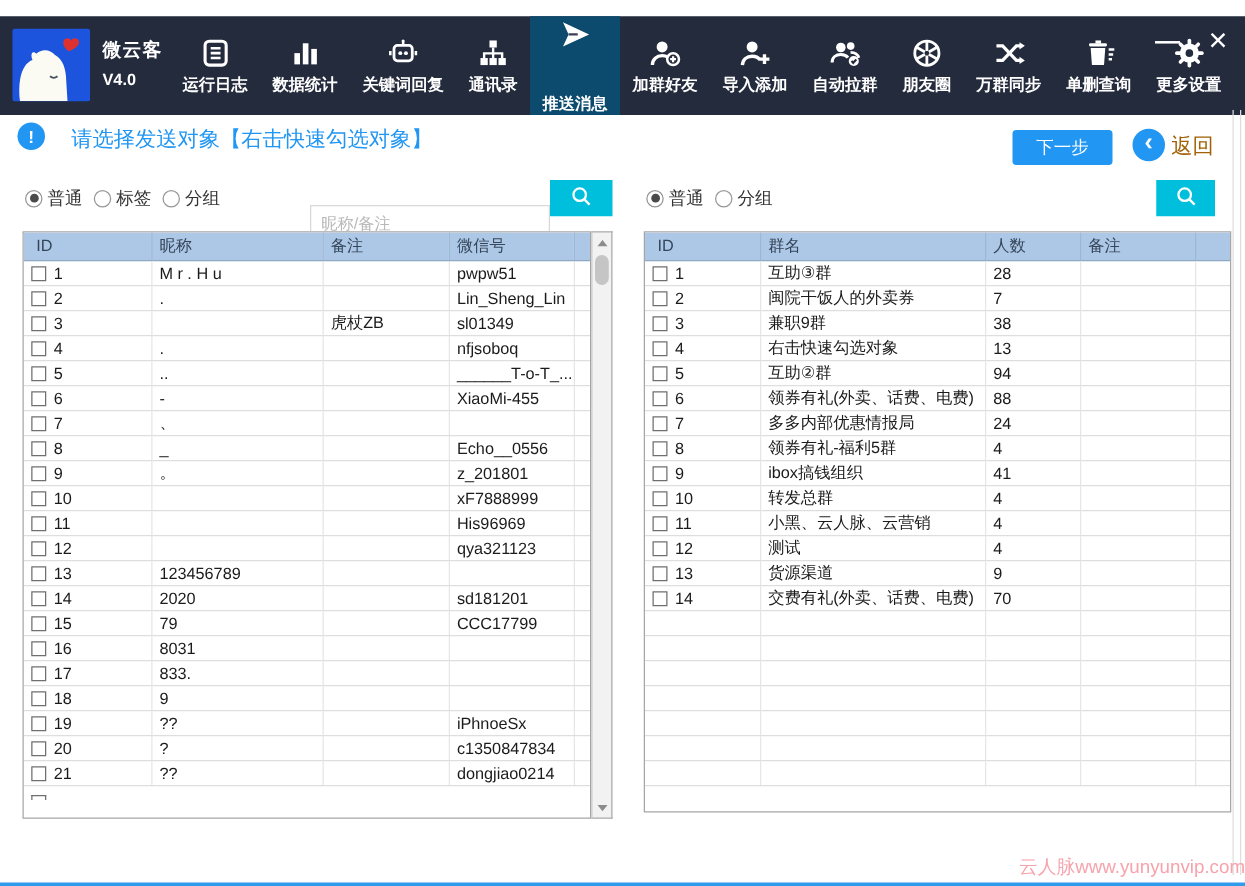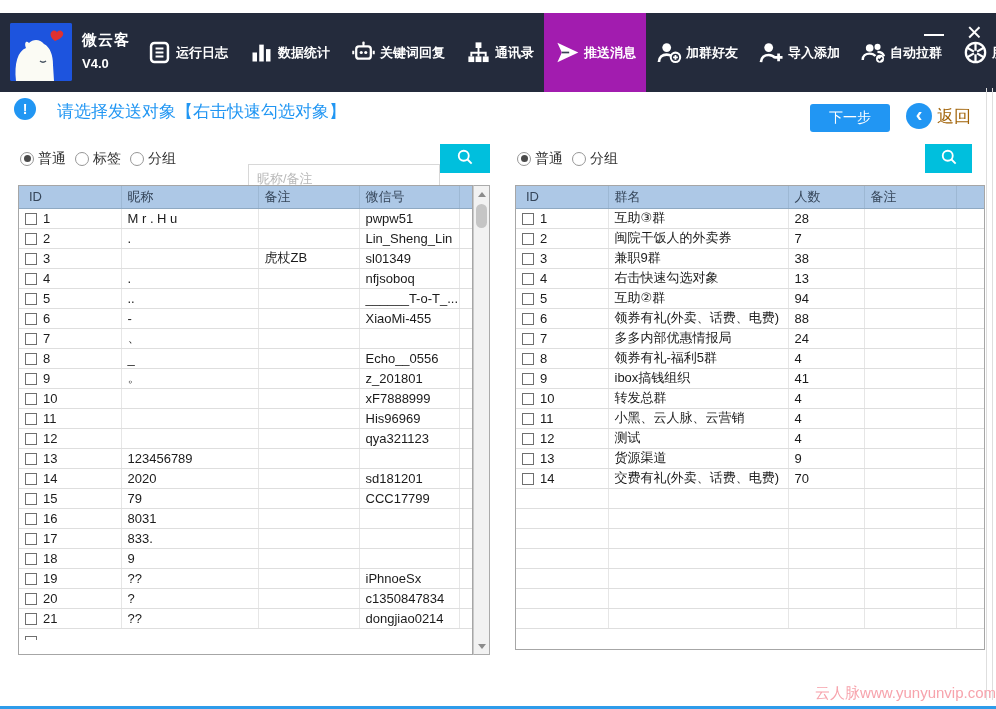--- a/index.html
+++ b/index.html
@@ -6,22 +6,22 @@
   body { font-family:"Liberation Sans","DejaVu Sans",sans-serif; background:#fff; }
   .window { position:relative; width:996px; height:709px; background:#fff; overflow:hidden; }
 
   
   .topbar { position:absolute; left:0; top:13px; width:996px; height:79px; background:#242B3C; display:flex; align-items:stretch; }
   .logo { position:absolute; left:10px; top:10px; width:62px; height:58px; background:#1D54DE; border-radius:2px; overflow:hidden; }
   .app-title { position:absolute; left:82px; top:18px; color:#fff; }
   .app-name { font-size:15px; font-weight:bold; letter-spacing:1px; }
   .app-ver  { font-size:13px; font-weight:bold; margin-top:6px; }
   .menu { position:absolute; left:136px; top:0; height:79px; display:flex; }
-  .tb-item { display:flex; flex-direction:row; align-items:center; justify-content:center; gap:3px; padding:0 10px; height:79px; cursor:pointer; }
-  .tb-item.active { background:#a21caf; }
+  .tb-item { display:flex; flex-direction:column; align-items:center; justify-content:center; gap:3px; padding:0 10px; height:79px; cursor:pointer; }
+  .tb-item.active { background:#0c4a6e;justify-content:space-between; }
   .tb-ic { height:28px; display:flex; align-items:center; }
   .tb-lb { color:#fff; font-size:13px; font-weight:bold; white-space:nowrap; }
   .win-min, .win-close { position:absolute; color:#fff; cursor:pointer; line-height:1; }
   .win-min { right:52px; top:10px; font-size:20px; font-weight:bold; }
   .win-close { right:14px; top:6px; font-size:26px; }
 
   
   .info-ic { position:absolute; left:14px; top:98px; width:22px; height:22px; border-radius:50%; background:#2196F3; color:#fff; font-weight:bold; font-size:14px; text-align:center; line-height:22px; }
   .notice { position:absolute; left:57px; top:100px; font-size:17px; color:#2196F3; }
   .next-btn { position:absolute; left:810px; top:104px; width:80px; height:28px; background:#2196F3; color:#fff; border:none; border-radius:3px; font-size:14px; font-family:inherit; cursor:pointer; }
@@ -211,20 +211,35 @@
           <span class="tb-ic">
             <svg viewBox="0 0 24 24" width="27" height="27">
               <rect x="9.2" y="3" width="4" height="2.2" fill="#fff"></rect>
               <rect x="4.6" y="5" width="12.8" height="2.2" rx="1" fill="#fff"></rect>
               <path d="M5.8 8.4h10.4l-.9 12H6.7l-.9-12z" fill="#fff"></path>
               <path d="M18.6 9.4h4M18.6 12.9h3.2M18.6 16.4h2.4" stroke="#fff" stroke-width="1.8"></path>
             </svg>
           </span>
           <span class="tb-lb">单删查询</span>
         </div>
+        <div class="tb-item">
+          <span class="tb-ic">
+            <svg viewBox="0 0 24 24" width="27" height="27">
+              <g fill="#fff">
+                <rect x="10.7" y="1.8" width="2.6" height="20.4" rx="1.2" transform="rotate(0 12 12)"></rect>
+                <rect x="10.7" y="1.8" width="2.6" height="20.4" rx="1.2" transform="rotate(45 12 12)"></rect>
+                <rect x="10.7" y="1.8" width="2.6" height="20.4" rx="1.2" transform="rotate(90 12 12)"></rect>
+                <rect x="10.7" y="1.8" width="2.6" height="20.4" rx="1.2" transform="rotate(135 12 12)"></rect>
+                <circle cx="12" cy="12" r="6.8"></circle>
+              </g>
+              <circle cx="12" cy="12" r="2.7" fill="#242B3C"></circle>
+            </svg>
+          </span>
+          <span class="tb-lb">更多设置</span>
+        </div>
       </div>
     <div class="win-min">—</div>
     <div class="win-close">×</div>
   </div>
 
   <span class="info-ic">!</span>
   <span class="notice">请选择发送对象【右击快速勾选对象】</span>
   <button class="next-btn">下一步</button>
   <span class="back-wrap">
     <span class="back-ic">‹</span>

